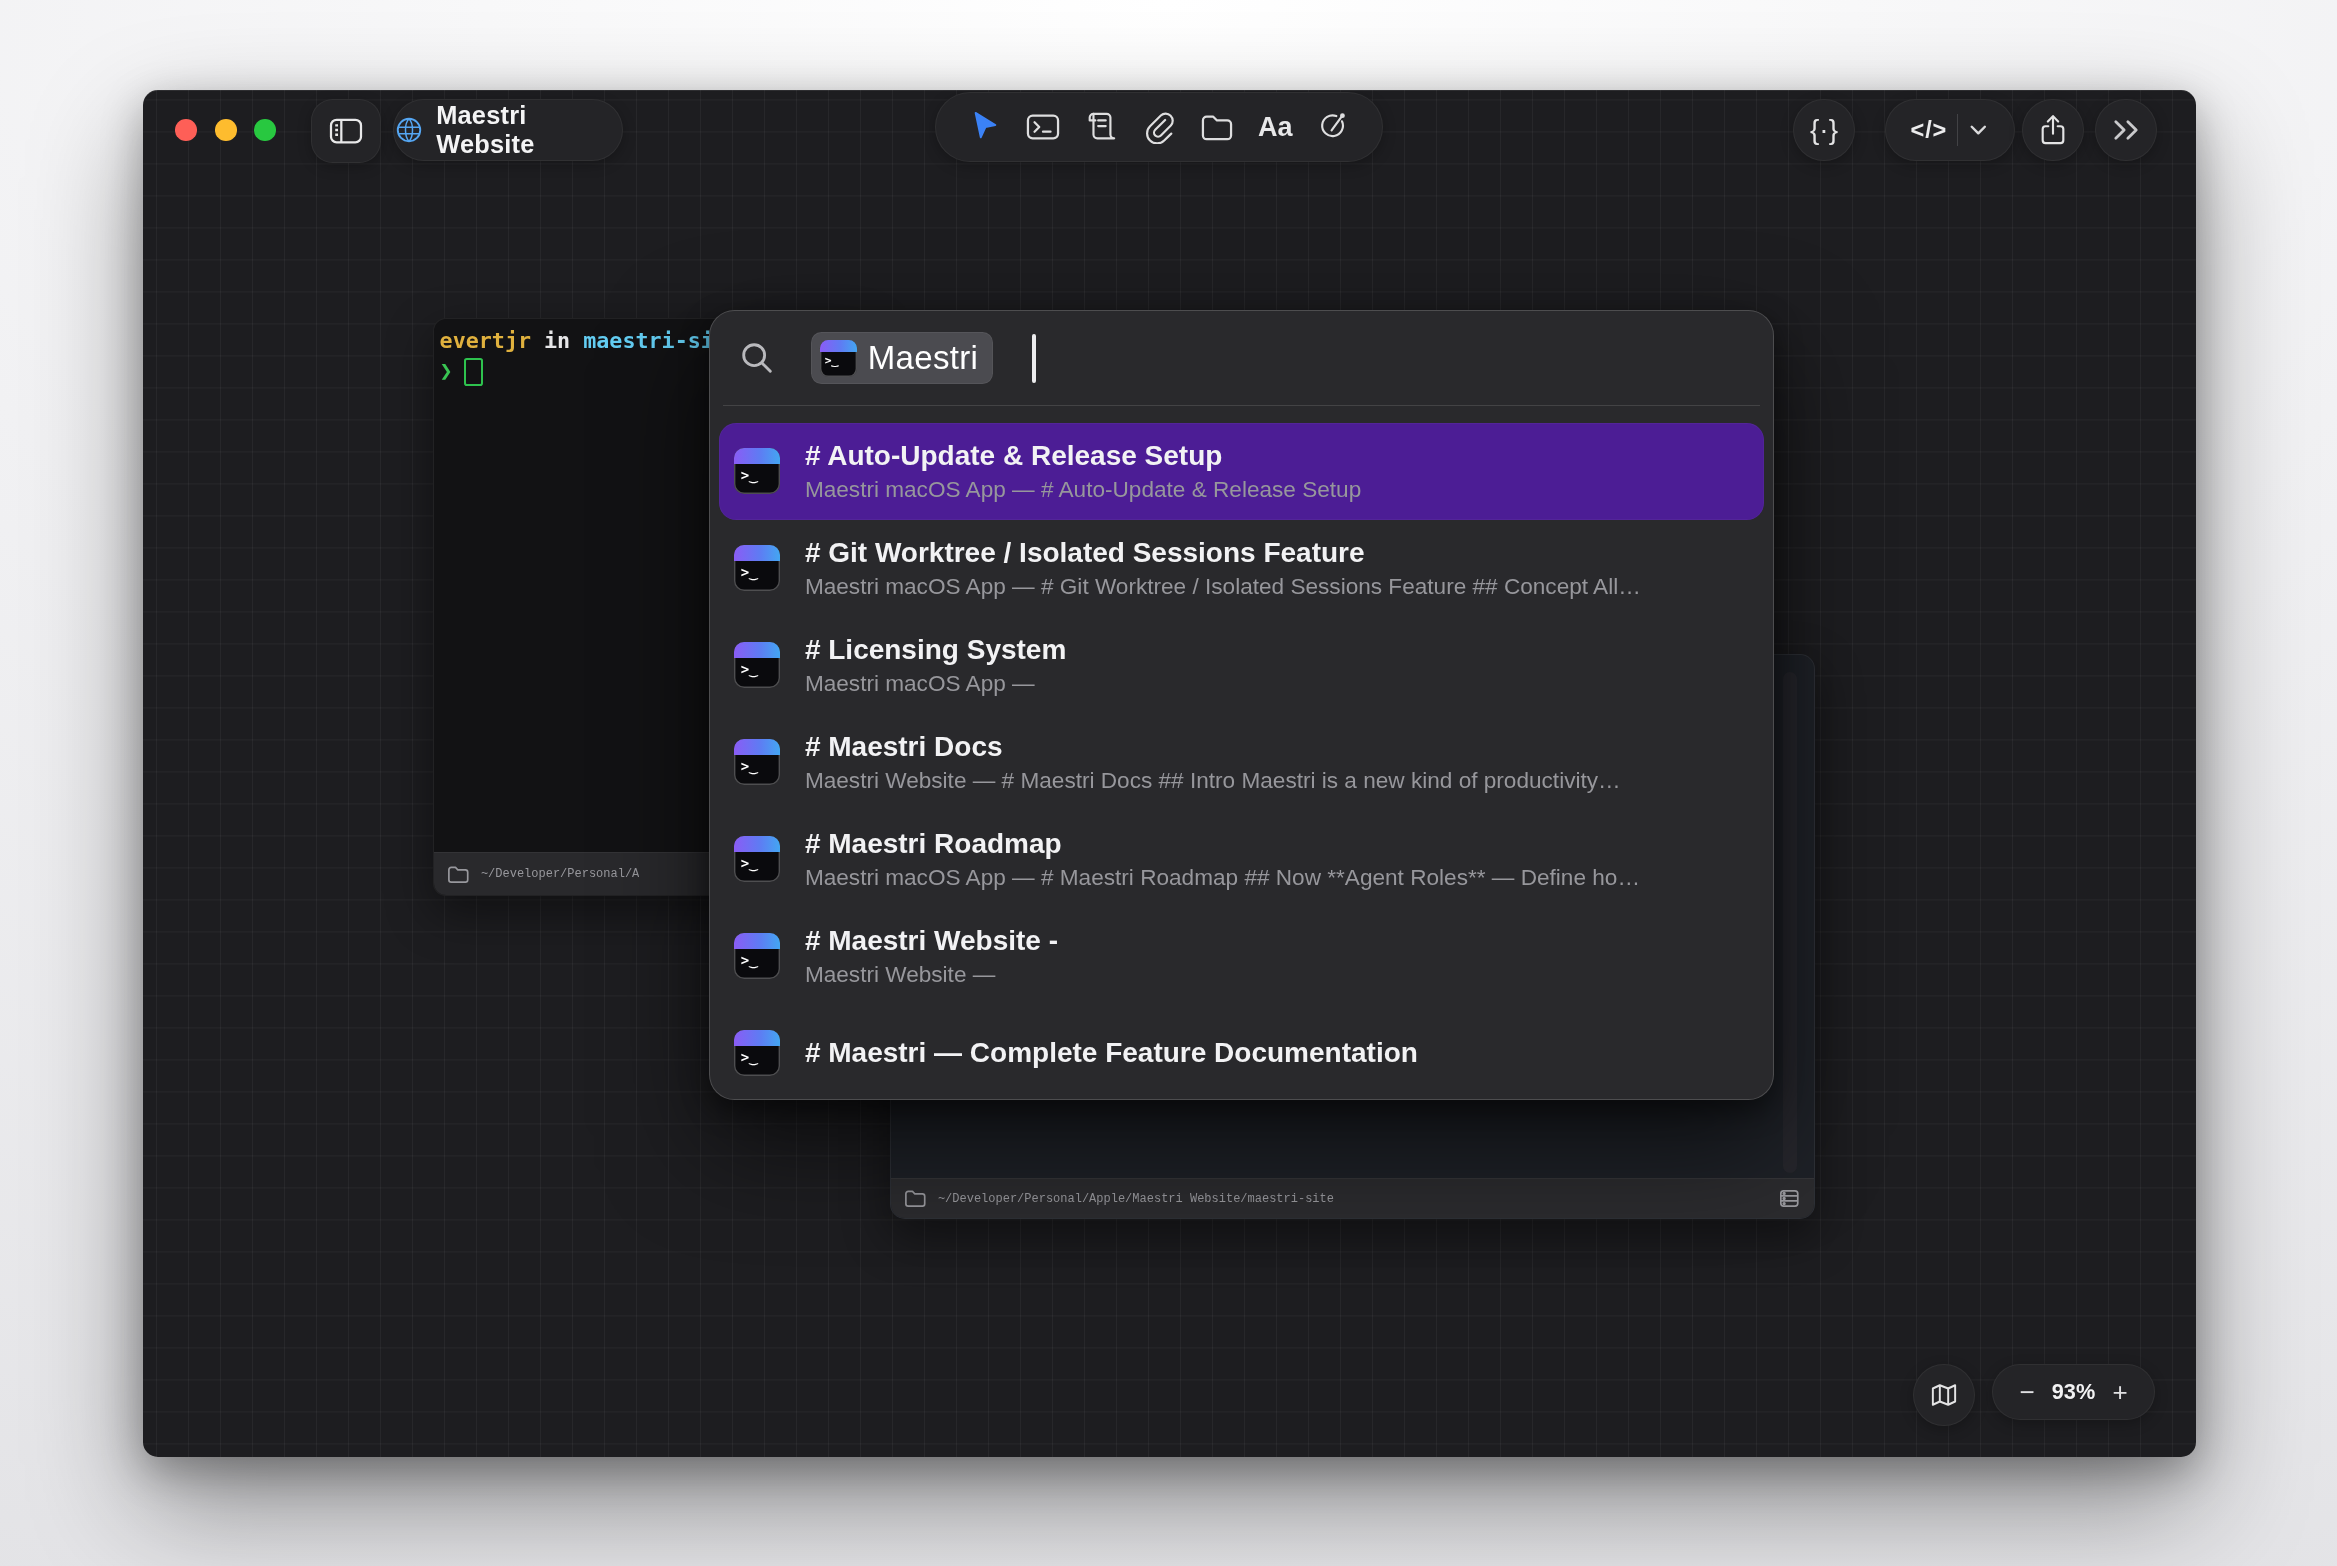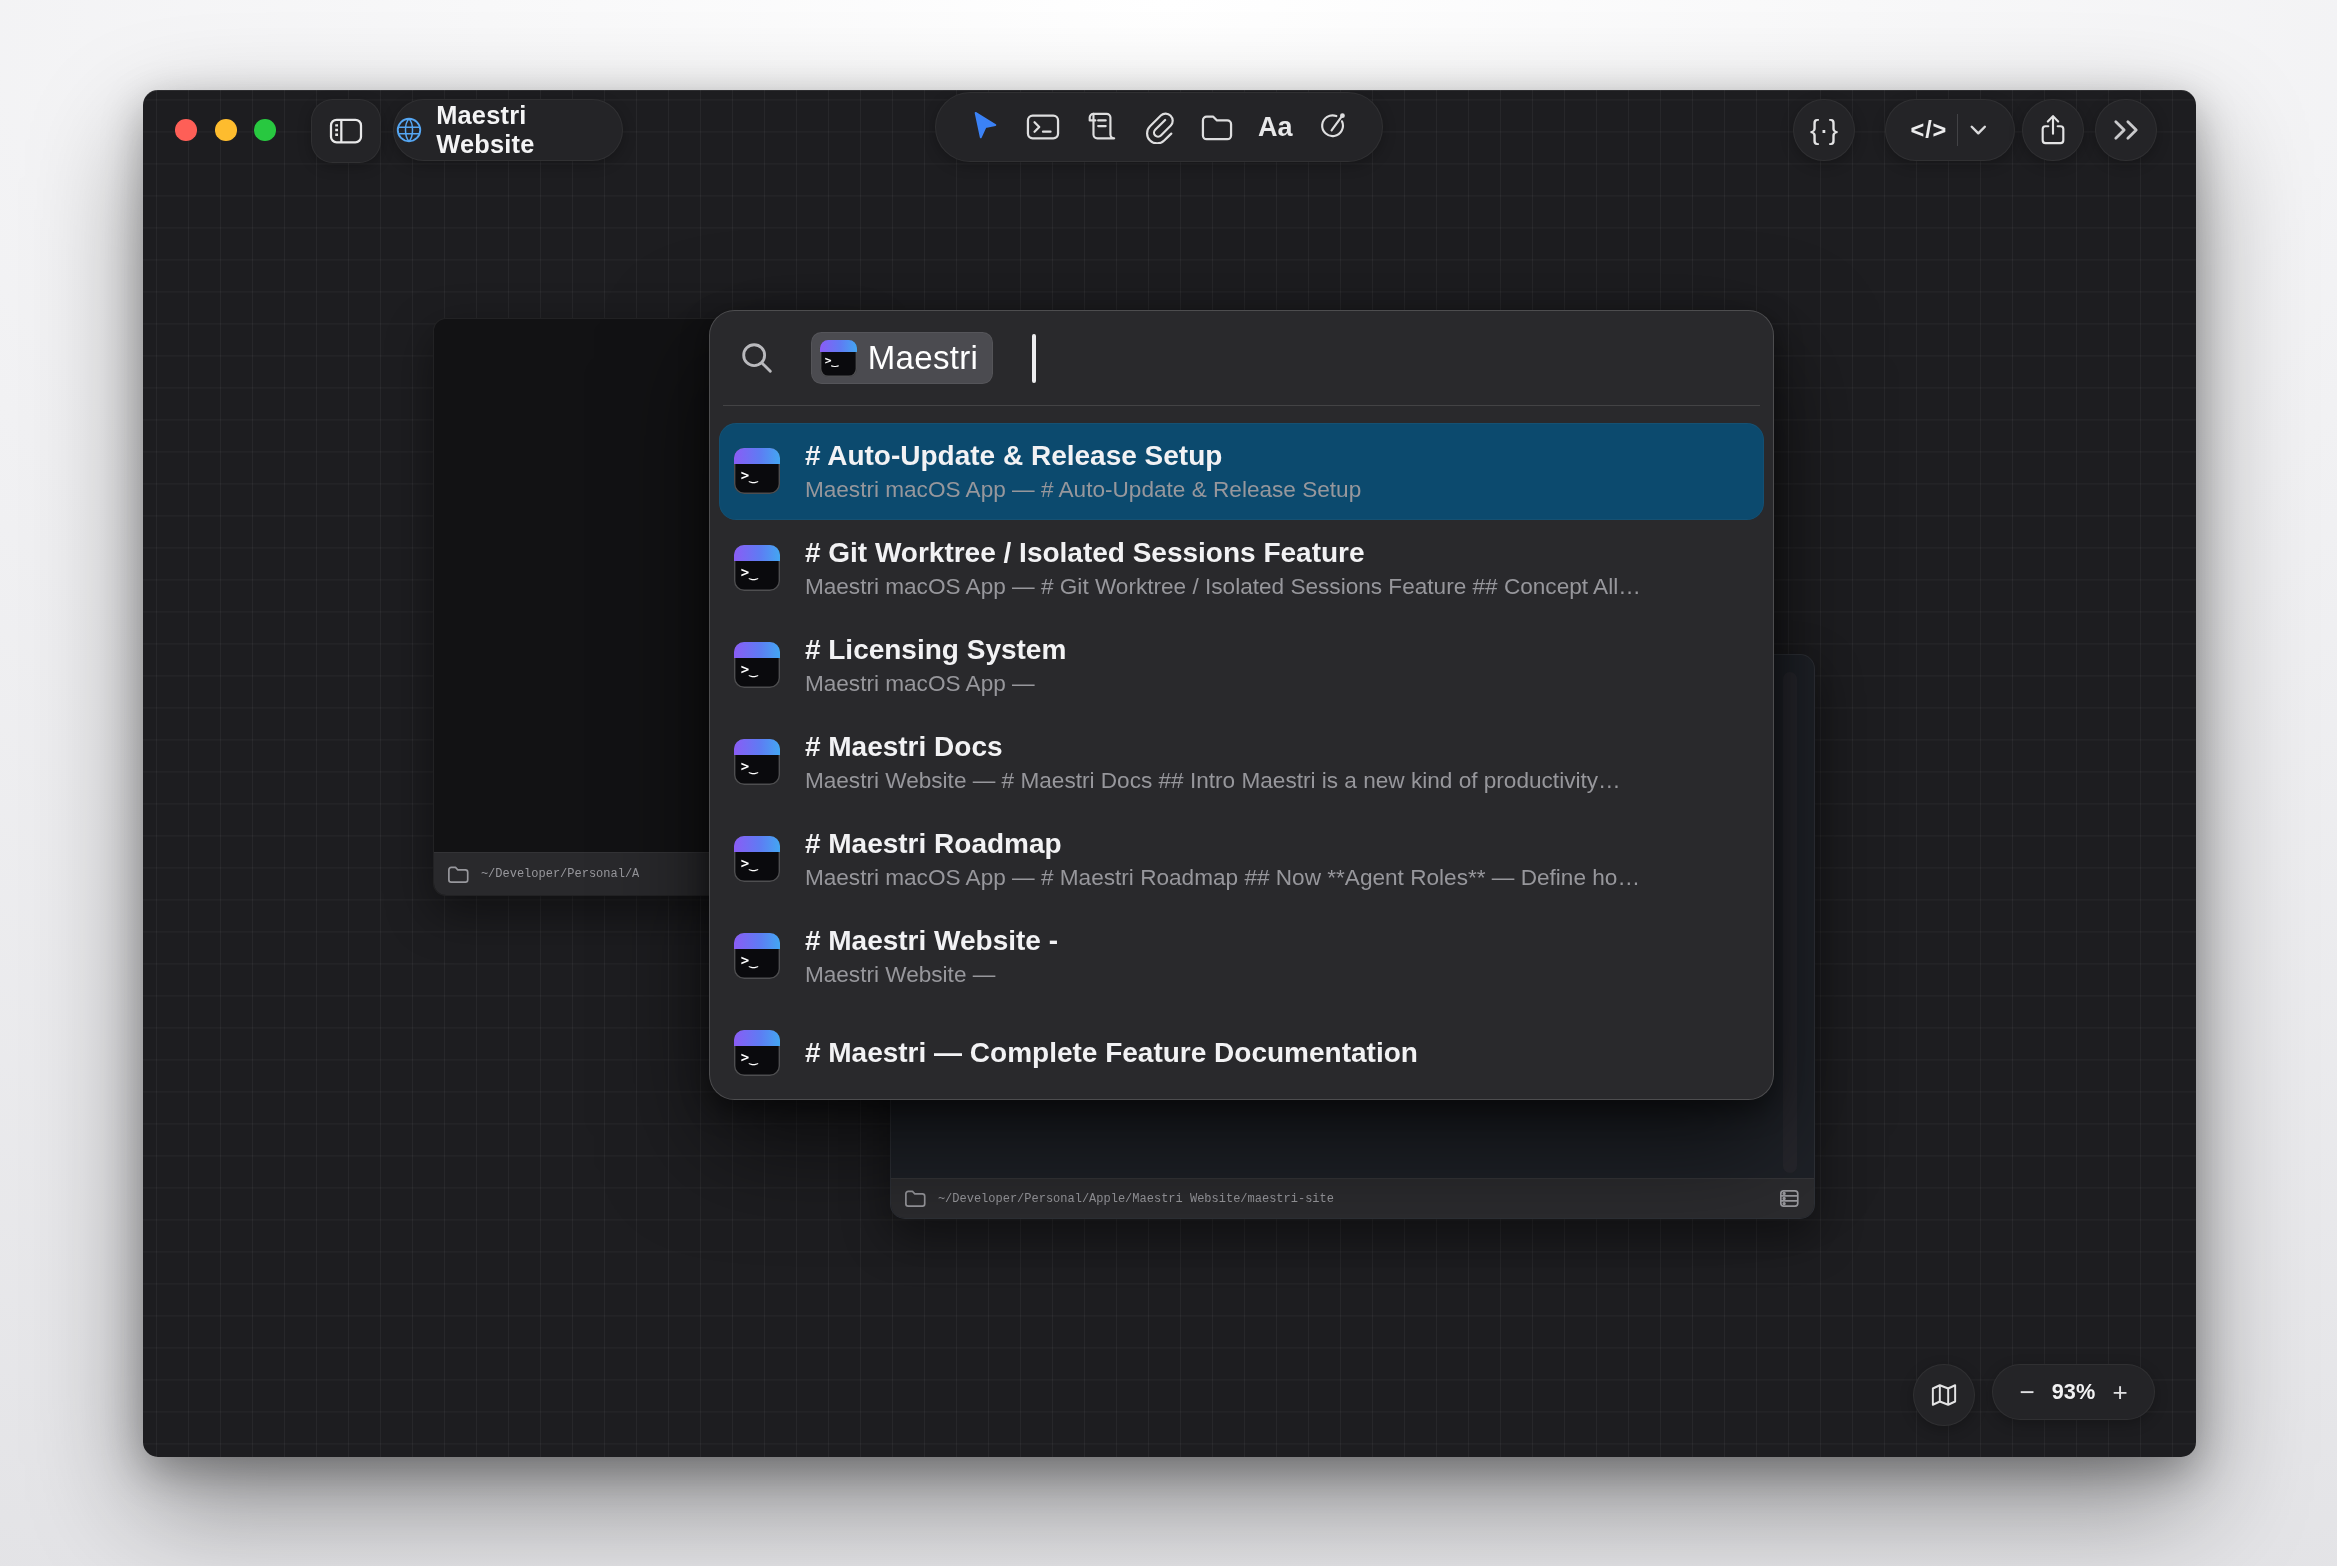--- a/index.html
+++ b/index.html
@@ -102,21 +102,21 @@
   }
   .token .q { color:#ffffff; font-size:33px; font-weight:500; letter-spacing:0.3px; }
   .caret { width:3.8px; height:49px; background:#ececee; border-radius:1.9px; margin-left:3.8px; }
   .pal-div { height:0.9px; background:rgba(255,255,255,0.12); margin:0 13px; }
 
   .results { padding:17px 9.4px 0 9.4px; }
   .row {
     display:flex; align-items:center; gap:24.5px; height:97px; padding:0 15px;
     border-radius:17px;
   }
-  .row.selected { background:#0c4a6e; box-shadow:inset 0 0 0 0.9px rgba(255,255,255,0.04); }
+  .row.selected { background:#4c1d95; box-shadow:inset 0 0 0 0.9px rgba(255,255,255,0.04); }
   .row .txt { display:flex; flex-direction:column; justify-content:center; gap:5.6px; min-width:0; }
   .row .title { color:#f2f2f4; font-size:28px; font-weight:600; white-space:nowrap; }
   .row .sub { color:#97979c; font-size:22.6px; white-space:nowrap; overflow:hidden; text-overflow:ellipsis; max-width:885px; }
   .row .sub:empty { display:none; }
 
   
   .aicon { position:relative; border-radius:22%; background:#0a0a0d; overflow:hidden; flex:none;
     box-shadow:inset 0 0 0 1.4px rgba(255,255,255,0.28); }
   .aicon::before { content:""; position:absolute; left:0; top:0; width:100%; height:34%;
     background:linear-gradient(90deg,#8a5cf5 0%,#5f7bf3 55%,#43a6f2 100%); }
@@ -220,20 +220,28 @@
       <path d="M16 22 V4 M10.5 9 L16 3.2 L21.5 9"></path>
     </svg>
   </div>
   <div class="chip r-circle more-btn">
     <svg width="32" height="26" viewBox="0 0 34 28" fill="none" stroke="#c9c9cb" stroke-width="3" stroke-linecap="round" stroke-linejoin="round">
       <path d="M6 5 l9 9 -9 9 M19 5 l9 9 -9 9"></path>
     </svg>
   </div>
 
   <div class="shellwin">
+    <div class="body mono">
+      <div>
+        <span class="pr-user">evertjr</span><span class="pr-sep"> in </span><span class="pr-dir">maestri-si</span>
+      </div>
+      <div style="margin-top:1.9px;">
+        <span class="pr-char">❯</span><span class="cursor-block"></span>
+      </div>
+    </div>
     <div class="statusbar">
       <span>
         <svg width="22.6" height="19" viewBox="0 0 24 20" fill="none" stroke="#98989d" stroke-width="1.8" stroke-linejoin="round">
           <path d="M2 5 a2.5 2.5 0 0 1 2.5 -2.5 h4.5 l2.5 2.5 h8 a2.5 2.5 0 0 1 2.5 2.5 v8 a2.5 2.5 0 0 1 -2.5 2.5 h-15 a2.5 2.5 0 0 1 -2.5 -2.5 z"></path>
         </svg>
       </span>
       <span class="path mono">~/Developer/Personal/A</span>
     </div>
   </div>
 

